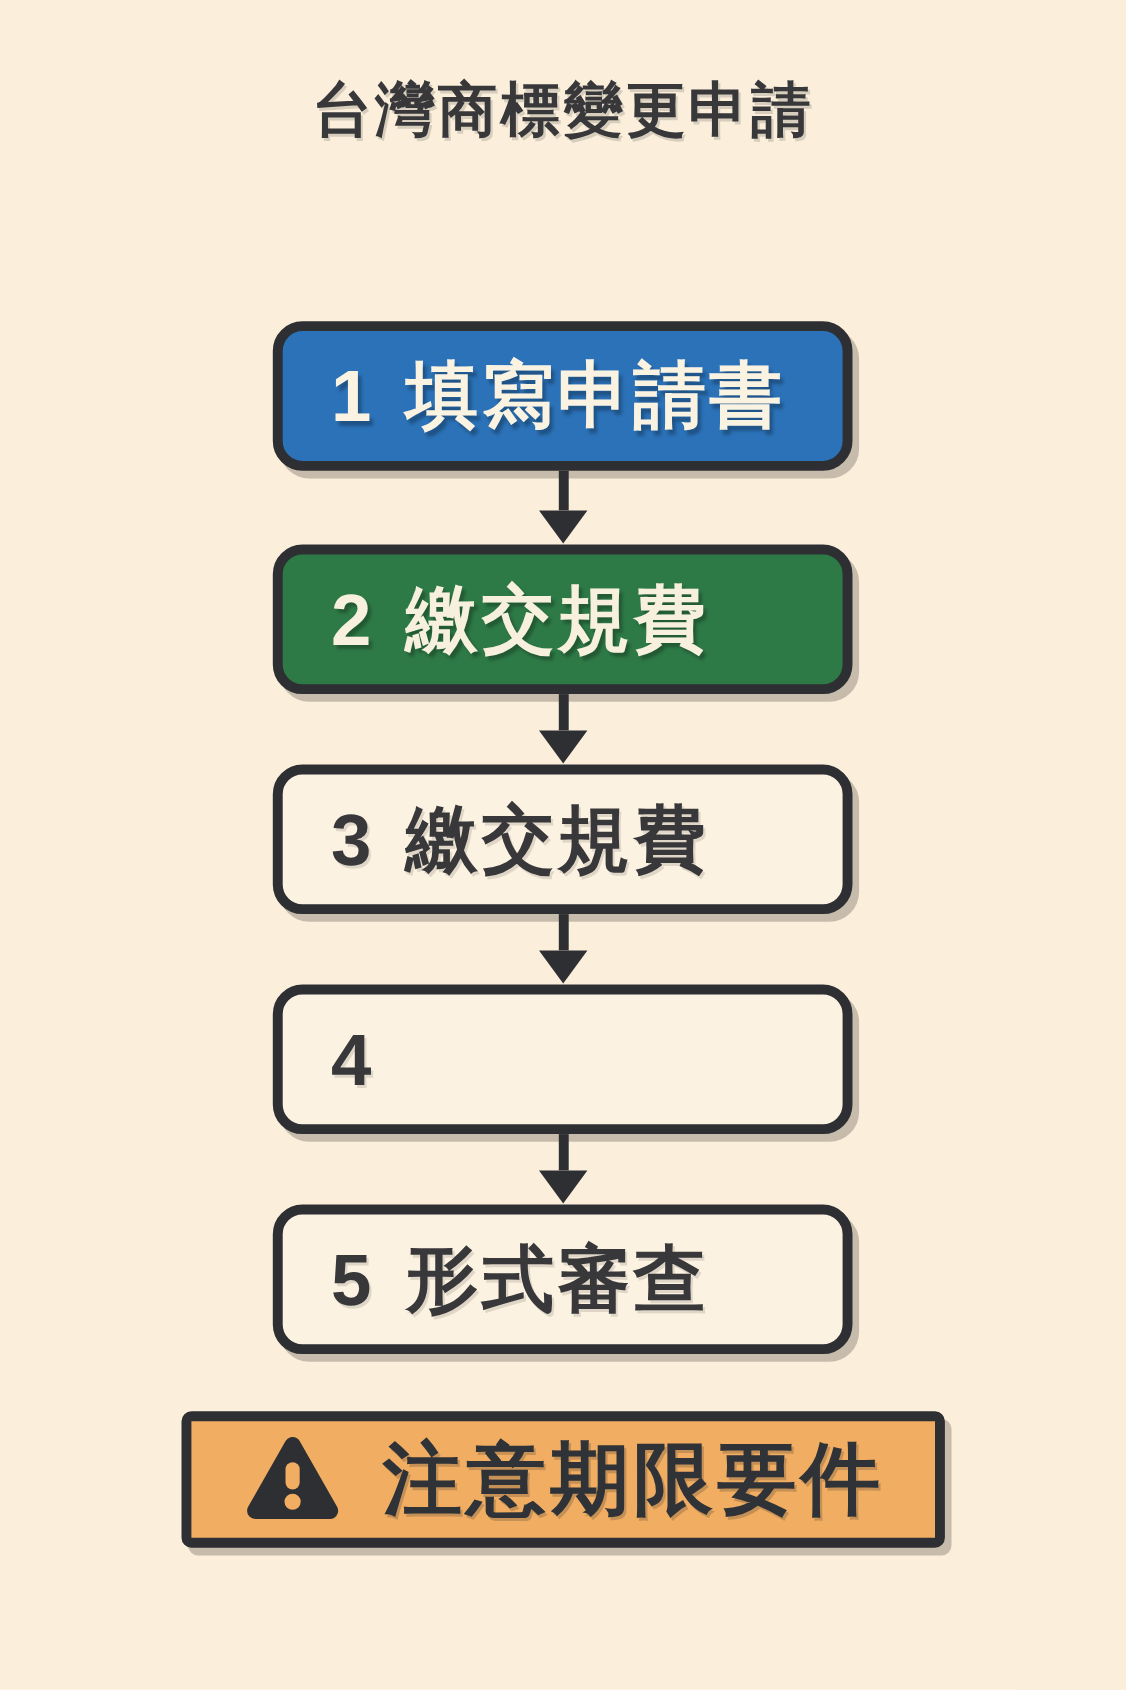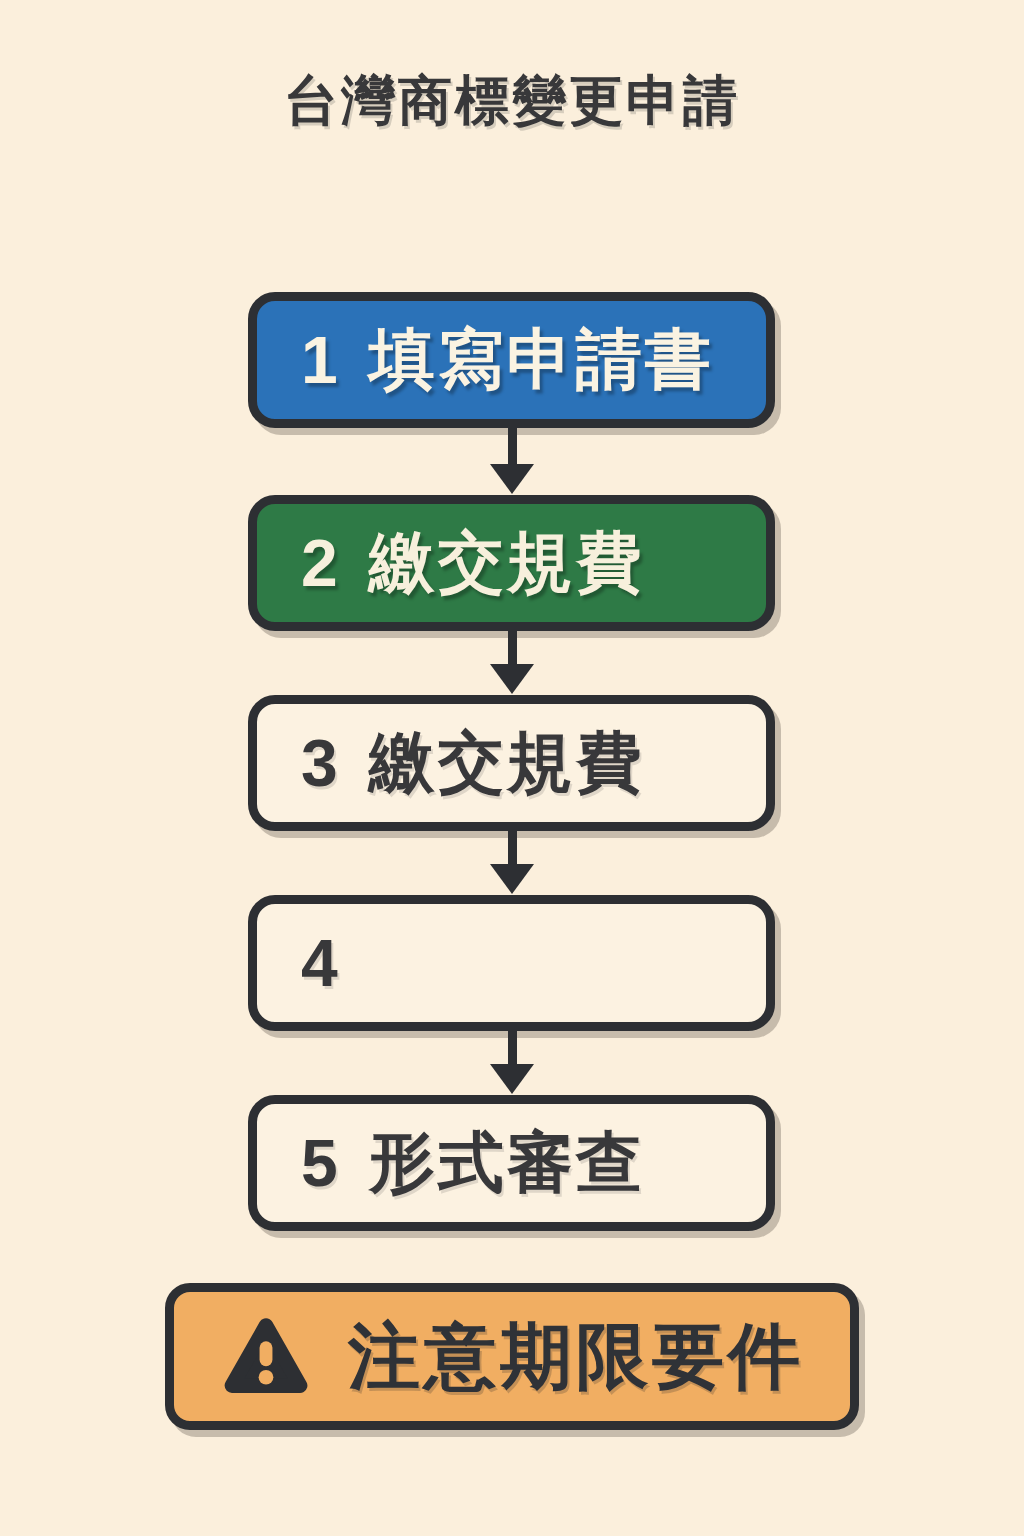--- a/index.html
+++ b/index.html
@@ -37,22 +37,22 @@
     width:0; height:0;
     border-left:22px solid transparent;
     border-right:22px solid transparent;
     border-top:30px solid #2D2F33;
   }
   .arrow--1 { top:428px;  height:66px; }
   .arrow--2 { top:631px;  height:63px; }
   .arrow--3 { top:831px;  height:63px; }
   .arrow--4 { top:1031px; height:63px; }
   .notice {
-    position:absolute; left:165px; top:1283px; width:694px; height:147px;
-    box-sizing:border-box; border:9px solid #2D2F33; border-radius:25px;
+    position:absolute; left:165px; top:1283px; width:694px; height:124px;
+    box-sizing:border-box; border:9px solid #2D2F33; border-radius:9px;
     background:#F1AE62; display:flex; align-items:center; justify-content:center;
     gap:36px; box-shadow:6px 7px 0 rgba(90,82,70,0.32);
   }
   .notice-label {
     font-weight:bold; font-size:72px; color:#2F3237;
     letter-spacing:4px; text-shadow:2px 3px 0 rgba(40,40,40,0.22);
   }
   .warn-svg { width:92px; height:92px; display:block; }
 </style>
 </head>

